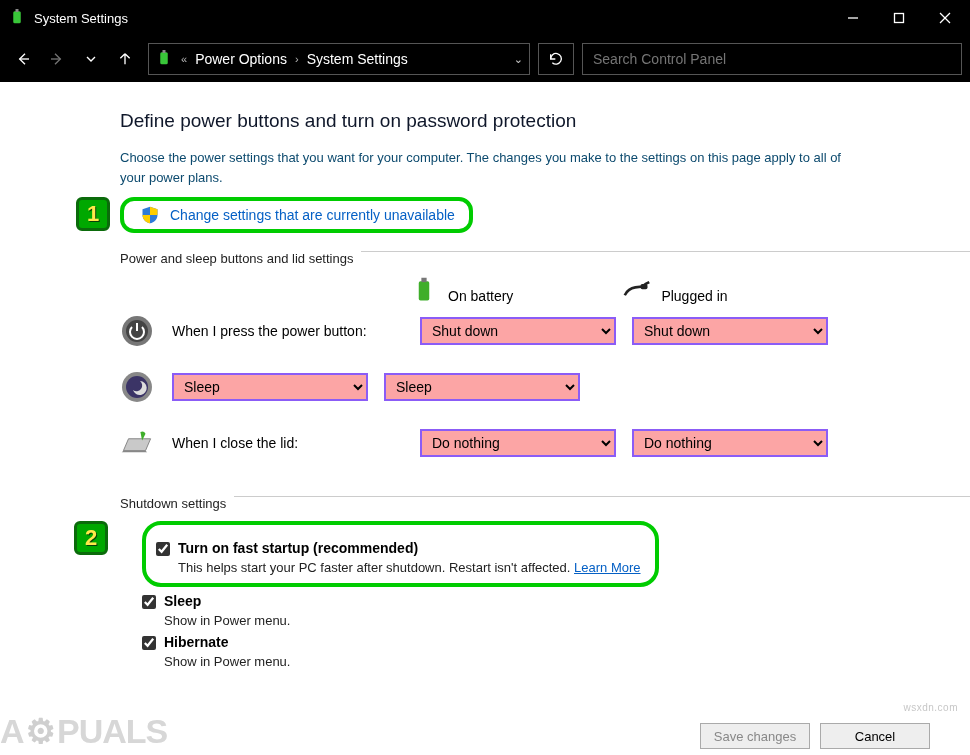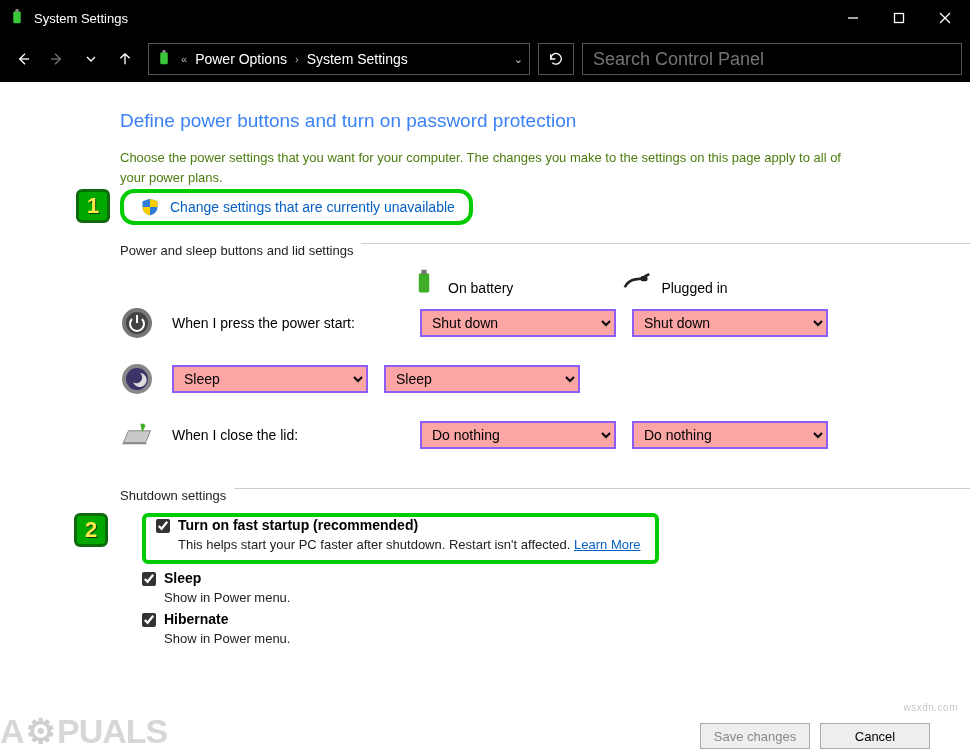--- a/index.html
+++ b/index.html
@@ -14,45 +14,45 @@
 
   .navbar { background: #000; display: flex; align-items: center; height: 46px; padding: 0 8px; gap: 4px; }
   .nav-btn { width: 30px; height: 30px; display: flex; align-items: center; justify-content: center; color: #fff; }
   .nav-btn svg { width: 16px; height: 16px; stroke: #fff; fill: none; }
   .nav-btn.disabled { opacity: .45; }
   .addr { flex: 1; display: flex; align-items: center; border: 1px solid #555; background: #000; height: 32px; padding: 0 6px; margin: 0 4px; font-size: 14px; color: #fff; gap:8px;}
   .addr .app-icon { width:18px; height:18px; }
   .addr .chev { opacity:.7; font-size:11px;}
   .addr .dd { margin-left:auto; font-size:11px; opacity:.8;}
   .refresh-box { width: 36px; height:32px; border:1px solid #555; display:flex; align-items:center; justify-content:center; margin-right:4px;}
-  .search-box { width: 380px; height: 32px; border: 1px solid #555; background: #000; color: #999; padding: 0 10px; font-size: 18px; outline:none; }
+  .search-box { width: 380px; height: 32px; border: 1px solid #555; background: #000; color: #999; padding: 0 10px; font-size: 14px; outline:none; }
 
   .content { padding: 28px 0 0 120px; position: relative; }
-  h1 { color: #3b82f6; font-weight: 400; font-size: 19px; margin-bottom: 16px; }
-  .intro { color: #4d7c0f; line-height: 1.5; max-width: 740px; margin-bottom: 2px; }
+  h1 { color: #0f172a; font-weight: 400; font-size: 19px; margin-bottom: 16px; }
+  .intro { color: #0c4a6e; line-height: 1.5; max-width: 740px; margin-bottom: 10px; }
 
   .change-link-wrap { border: 4px solid #00cc00; border-radius: 14px; display: inline-flex; align-items: center; padding: 4px 14px 4px 16px; margin-bottom: 18px; }
   .shield { width: 20px; height:20px; margin-right: 10px; }
   .change-link { color: #0560c5; font-size: 14px; }
 
   .section-hdr { display: flex; align-items: flex-start; margin-bottom: 10px; font-size: 13px; color:#222;}
   .section-hdr .line { flex:1; height:1px; background:#ccc; margin-left: 8px; }
 
   .grid-hdr { display:flex; margin-left:290px; gap: 110px; margin-bottom:10px; align-items:center;}
   .grid-hdr .col { display:flex; align-items:flex-end; gap:10px; font-size:14px;}
   .batt-icon, .plug-icon { width:28px; height:28px; }
 
   .row { display:flex; align-items:center; margin-bottom: 22px; }
   .row .ricon { width:34px; height:34px; margin-right:18px; }
   .row .label { width: 248px; font-size:14px; }
   .selects { display:flex; gap: 16px; }
   select.combo { width: 196px; height: 28px; border:2px solid #8b5cf6; background:#fca5a5; font-size:14px; padding: 0 6px; }
 
   .shutdown-list { margin-left: 22px; }
-  .fast-wrap { border: 4px solid #00cc00; border-radius: 6px; padding: 0 14px 8px 10px; display:inline-block; margin-bottom:6px; }
+  .fast-wrap { border: 4px solid #00cc00; border-radius: 19px; padding: 15px 14px 8px 10px; display:inline-block; margin-bottom:6px; }
   .chk-row { display:flex; align-items:flex-start; gap:8px; margin-bottom:4px;}
   .chk-row input[type=checkbox] { width:14px; height:14px; margin-top:2px; accent-color:#333; }
   .chk-title { font-weight:700; font-size:14px; }
   .chk-desc { font-size:13px; color:#222; margin-left:22px; }
   .chk-desc a { color:#0560c5; text-decoration: underline; }
 
   .badge { position:absolute; left:-44px; width:34px; height:34px; background:#00a800; border:3px solid #0b6b0b; border-radius:6px; display:flex; align-items:center; justify-content:center; color:#ffe84a; font-weight:900; font-size:22px; font-family: Arial Black, Arial, sans-serif; text-shadow: 1px 1px 0 #064006;}
   .badge-anchor { position:relative; }
 
   .footer-btns { position:absolute; right:40px; bottom:6px; display:flex; gap:10px;}
@@ -172,21 +172,21 @@
       <span>Plugged in</span>
     </div>
   </div>
 
   <div class="row">
     <svg class="ricon" viewBox="0 0 34 34">
         <circle cx="17" cy="17" r="15" fill="#777"></circle>
         <circle cx="17" cy="17" r="11" fill="#444"></circle>
         <path d="M17 9 V17 M12 13 A7 7 0 1 0 22 13" stroke="#fff" stroke-width="2" fill="none"></path>
       </svg>
-    <div class="label">When I press the power start:</div>
+    <div class="label">When I press the power button:</div>
     <div class="selects">
       <select class="combo"><option>Shut down</option></select>
       <select class="combo"><option>Shut down</option></select>
     </div>
   </div>
 
   <div class="row">
     <svg class="ricon" viewBox="0 0 34 34">
         <circle cx="17" cy="17" r="15" fill="#888"></circle>
         <circle cx="17" cy="17" r="11" fill="#3b3466"></circle>

